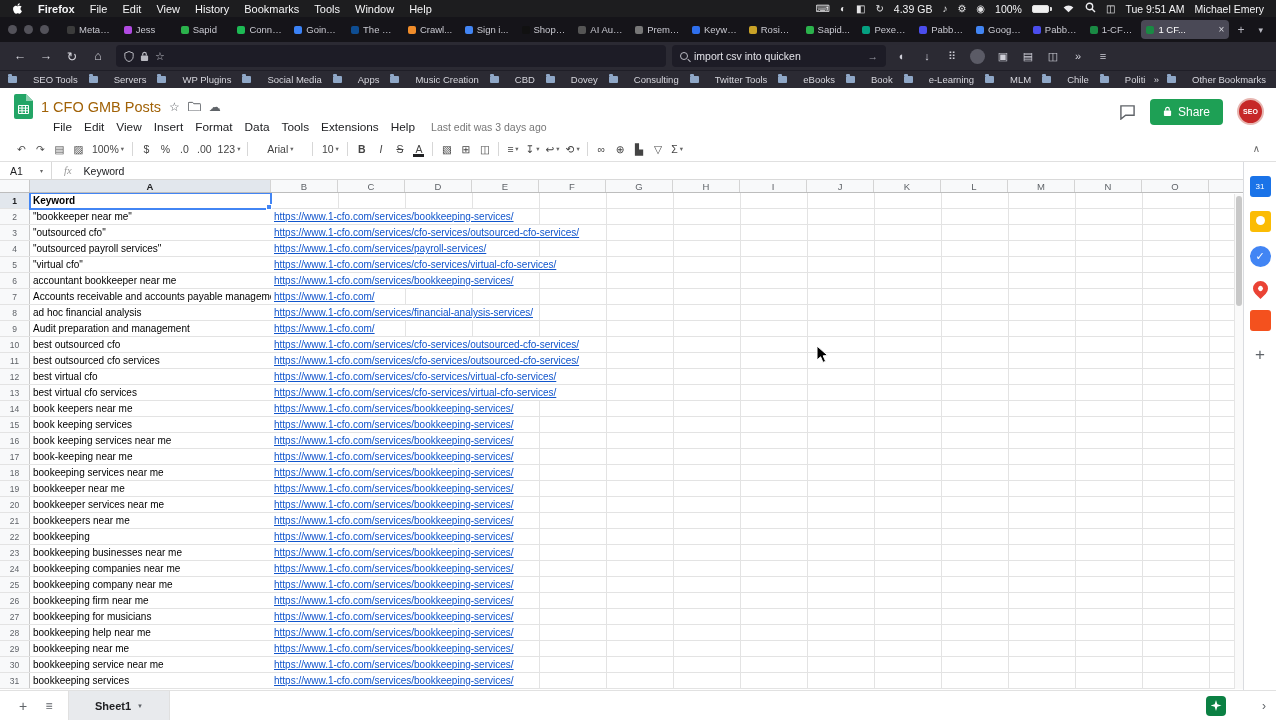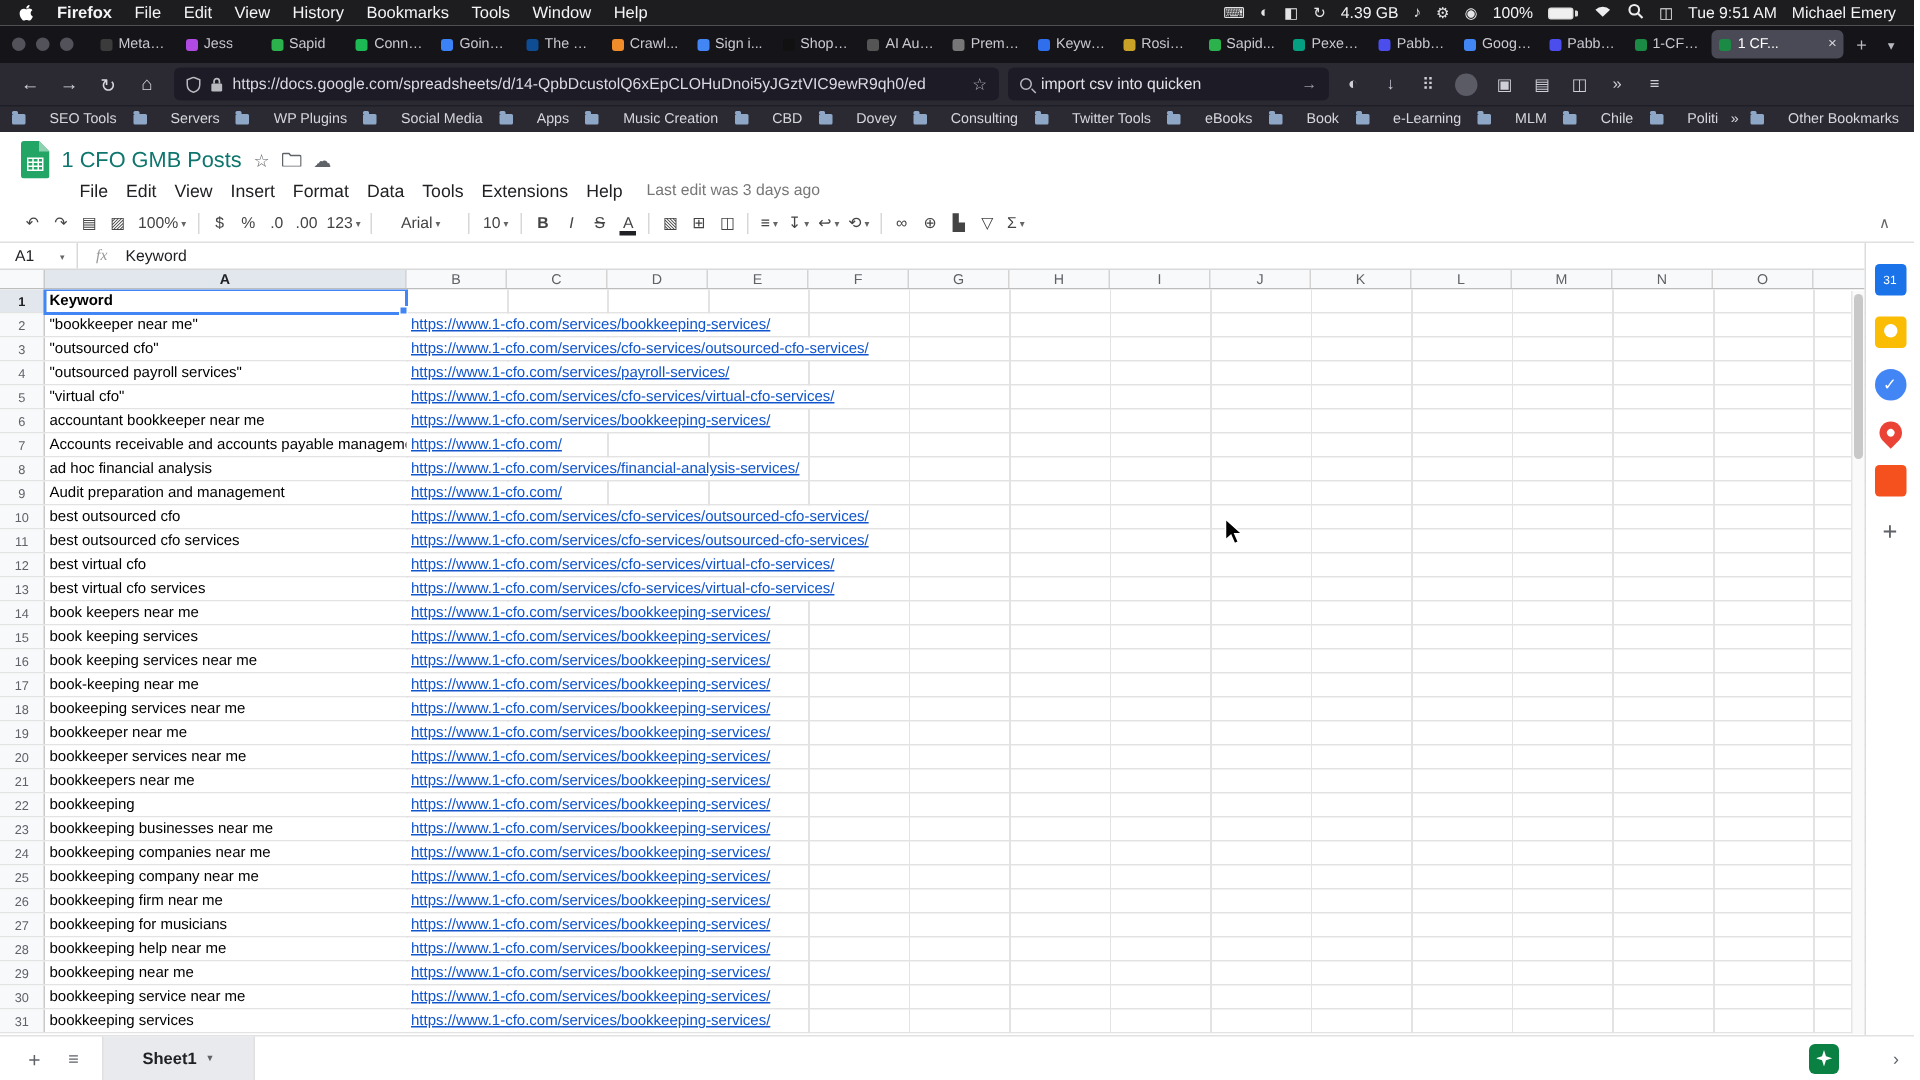--- a/index.html
+++ b/index.html
@@ -47,21 +47,21 @@
   
   #bookbar{height:18px;background:#2b2a33;border-top:1px solid #1f1e27;display:flex;align-items:center;padding:0 8px;gap:11px;font-size:9.5px;color:#d6d6dd;overflow:hidden;position:relative}
   .bmk{display:flex;align-items:center;gap:16px;flex:none}
   .bfold{width:9px;height:7px;background:#8fa7c7;border-radius:1px;position:relative;flex:none}
   .bfold::before{content:"";position:absolute;top:-2px;left:0;width:4px;height:2px;background:#8fa7c7;border-radius:1px 1px 0 0}
   #bm-right{position:absolute;right:0;top:0;bottom:0;background:#2b2a33;display:flex;align-items:center;gap:8px;padding:0 10px 0 8px}
 
   
   #sheets-header{position:relative;height:48px;background:#fff}
   .titlerow{display:flex;align-items:center;padding:7px 0 0 14px;gap:8px;height:30px}
-  #doc-title{font-size:14.5px;color:#0f766e}
+  #doc-title{font-size:14.5px;color:#a16207}
   .ticon{color:#5f6368;font-size:12px}
   #sheet-menus{display:flex;align-items:center;padding-left:47px;height:18px;font-size:11.8px;color:#202124}
   .smenu{padding:1px 6px;border-radius:2px}
   .lastedit{margin-left:10px;color:#777;font-size:10.5px;}
   .sh-right{position:absolute;right:12px;top:10px;display:flex;align-items:center;gap:14px;z-index:5}
   #share-btn{height:26px;background:#1ea055;color:#fff;border-radius:4px;display:flex;align-items:center;gap:6px;padding:0 13px;font-size:12px}
   .gavatar{width:27px;height:27px;border-radius:50%;background:#c62828;color:#fff;font-size:7px;font-weight:700;display:flex;align-items:center;justify-content:center;border:2px solid #e7b6b1}
 
   
   #sheets-toolbar{height:26px;display:flex;align-items:center;padding-left:12px;border-bottom:1px solid #e0e0e0;position:relative;background:#fff}
@@ -278,21 +278,20 @@
           <svg width="10" height="11" viewBox="0 0 12 13">
             <path d="M6 .5l5 2v4c0 3-2 5.2-5 6-3-.8-5-3-5-6v-4z" fill="none" stroke="#b9b9c0" stroke-width="1.2"></path>
           </svg>
         </span>
       <span style="display:flex">
           <svg width="9" height="11" viewBox="0 0 10 12">
             <rect x="1" y="5" width="8" height="6" rx="1" fill="#b9b9c0"></rect>
             <path d="M3 5V3.5a2 2 0 0 1 4 0V5" fill="none" stroke="#b9b9c0" stroke-width="1.3"></path>
           </svg>
         </span>
-      <span class="urltxt">https://docs.google.com/spreadsheets/d/14-QpbDcustolQ6xEpCLOHuDnoi5yJGztVIC9ewR9qh0/ed</span>
       <span class="urlstar">☆</span>
     </div>
     <div id="searchbar">
       <span class="mag"></span>
       <span>import csv into quicken</span>
       <span class="go">→</span>
     </div>
     <div id="nav-right">
       <span class="nico">◐</span>
       <span class="nico">↓</span>
@@ -426,20 +425,35 @@
         <span class="smenu">Edit</span>
         <span class="smenu">View</span>
         <span class="smenu">Insert</span>
         <span class="smenu">Format</span>
         <span class="smenu">Data</span>
         <span class="smenu">Tools</span>
         <span class="smenu">Extensions</span>
         <span class="smenu">Help</span>
         <span class="lastedit">Last edit was 3 days ago</span>
       </div>
+    <div class="sh-right">
+      <span style="display:flex">
+          <svg width="17" height="16" viewBox="0 0 18 17">
+            <path d="M2 2h14v10H7l-5 4z" fill="none" stroke="#5f6368" stroke-width="1.5"></path>
+          </svg>
+        </span>
+      <div id="share-btn">
+        <svg width="9" height="11" viewBox="0 0 10 12">
+            <rect x="1" y="5" width="8" height="6" rx="1" fill="#fff"></rect>
+            <path d="M3 5V3.5a2 2 0 0 1 4 0V5" fill="none" stroke="#fff" stroke-width="1.3"></path>
+          </svg>
+        <span>Share</span>
+      </div>
+      <div class="gavatar">SEO</div>
+    </div>
   </div>
 
   <div id="sheets-toolbar">
     <span class="tb">
         <span>↶</span>
       </span>
       <span class="tb">
         <span>↷</span>
       </span>
       <span class="tb">

